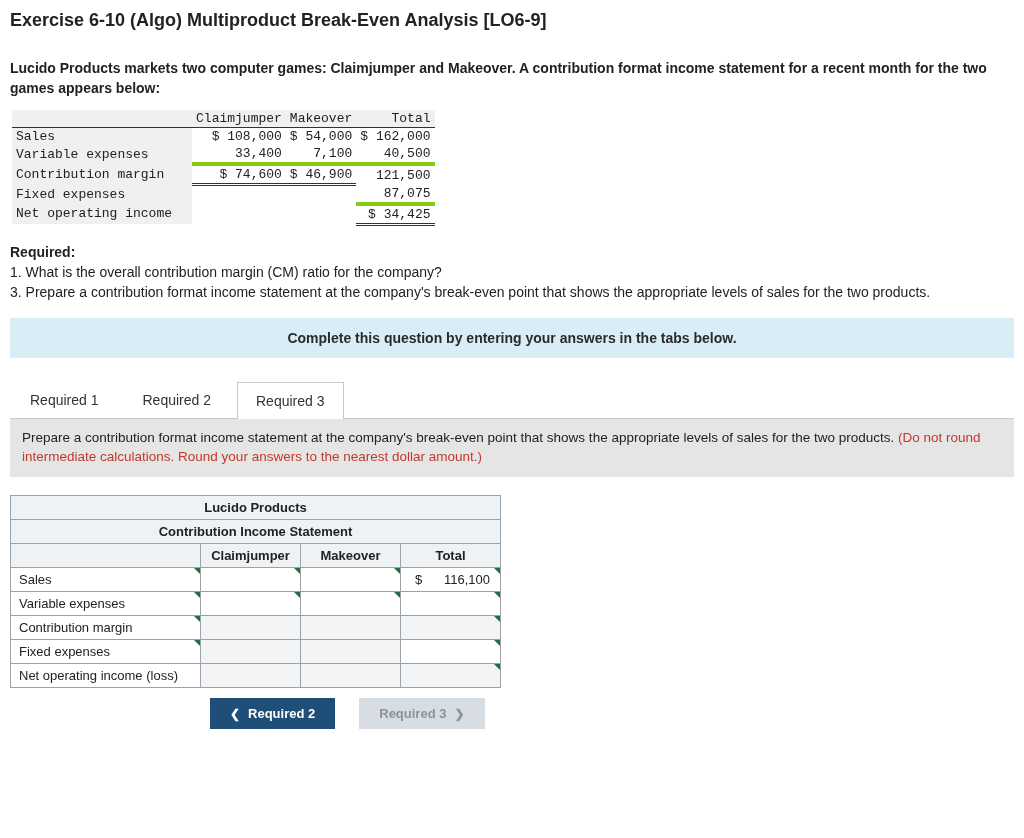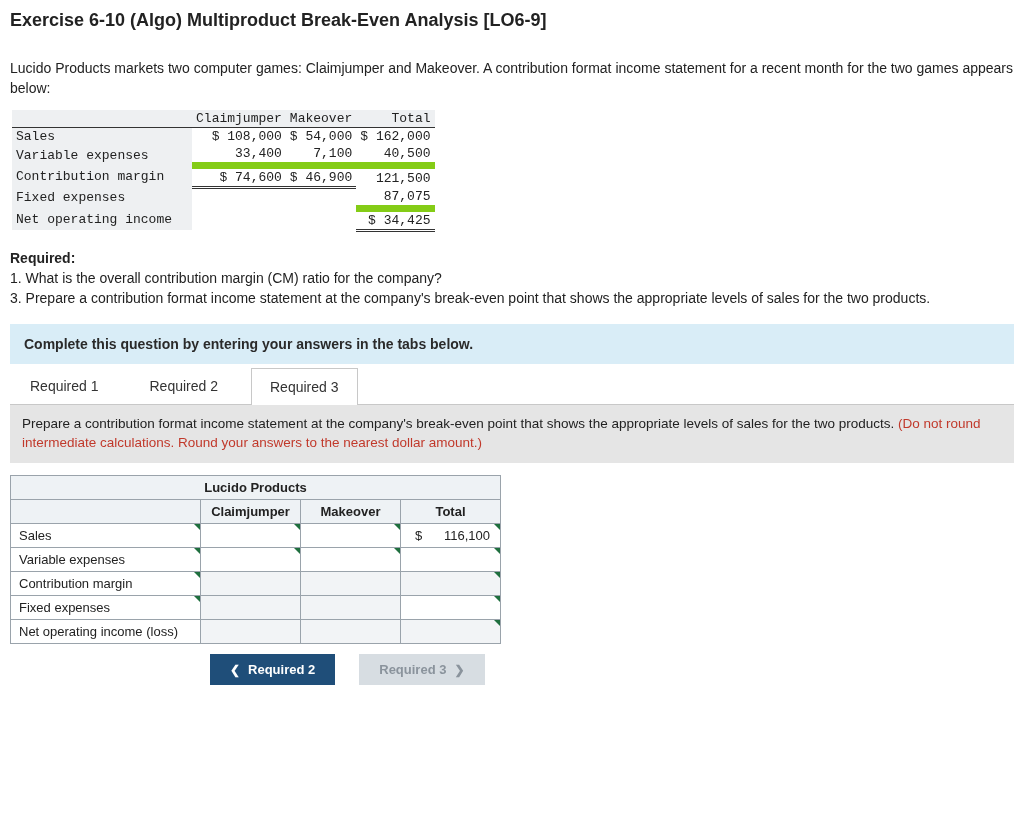--- a/index.html
+++ b/index.html
@@ -13,54 +13,56 @@
     width: 1024px;
   }
   .title {
     font-size: 18px;
     font-weight: bold;
     margin: 2px 0 28px 0;
   }
   .intro {
     margin-bottom: 12px;
     line-height: 1.4;
+    font-weight: bold;
   }
   .mono-table {
     font-family: "Courier New", monospace;
     font-size: 13px;
     border-collapse: collapse;
     margin: 4px 0 18px 2px;
   }
   .mono-table td {
     padding: 1px 4px;
     text-align: right;
     white-space: pre;
   }
   .mono-table td.label {
     text-align: left;
     padding-right: 20px;
     background: #eef0f2;
   }
   .mono-table tr.hdr td { border-bottom: 1px solid #333; background:#eef0f2;}
   .mono-table tr.hdr td.label{background:#eef0f2;}
-  .mono-table td.und { border-bottom: 7px solid #84cc16; }
+  .mono-table td.und { border-bottom: 4px solid #84cc16; }
   .mono-table td.dbl { border-bottom: 3px double #333; }
   .req-head { font-weight: bold; margin-top: 6px; }
   .req-list { margin: 2px 0 16px 0; line-height:1.45;}
   .blue-bar {
     background: #d9edf7;
     padding: 12px 14px;
     font-weight: bold;
     font-size: 14px;
     color: #2a2a2a;
-    margin: 8px 0 4px 0;
+    margin: 8px 0 24px 0;
+    text-align: center;
   }
   .tabs {
     display: flex;
-    gap: 15px;
+    gap: 8px;
     margin-left: 2px;
   }
   .tab {
     padding: 10px 18px 10px 18px;
     font-size: 14px;
     color: #333;
     cursor: pointer;
     position: relative;
   }
   .tab.active {
@@ -73,21 +75,21 @@
     background: #e5e5e5;
     border-top: 1px solid #c8c8c8;
     padding: 10px 12px;
     font-size: 13.5px;
     line-height: 1.4;
     margin-top: -1px;
   }
   .inst-box .red { color: #c1392b; }
   .answer-table {
     border-collapse: collapse;
-    margin: 12px 0 8px 0;
+    margin: 18px 0 8px 0;
     font-size: 13px;
     border-radius: 17px;
   }
   .answer-table td, .answer-table th {
     border: 1px solid #9aa3ab;
     padding: 4px 8px;
   }
   .answer-table .hdr1 {
     text-align: center;
     font-weight: bold;
@@ -206,20 +208,23 @@
 
 <div class="inst-box">
   <span>Prepare a contribution format income statement at the company's break-even point that shows the appropriate levels of sales for the two products. </span>
   <span class="red">(Do not round intermediate calculations. Round your answers to the nearest dollar amount.)</span>
 </div>
 
 <table class="answer-table">
   <tbody>
       <tr>
         <td class="hdr1" colspan="4">Lucido Products</td>
+      </tr>
+  <tr>
+        <td class="hdr1" colspan="4">Contribution Income Statement</td>
       </tr>
   <tr>
     <td class="colh"></td>
     <td class="colh">Claimjumper</td>
     <td class="colh">Makeover</td>
     <td class="colh">Total</td>
   </tr>
   <tr>
     <td class="rowlabel"><span>Sales</span><span class="corner"></span></td>
     <td class="cell">

